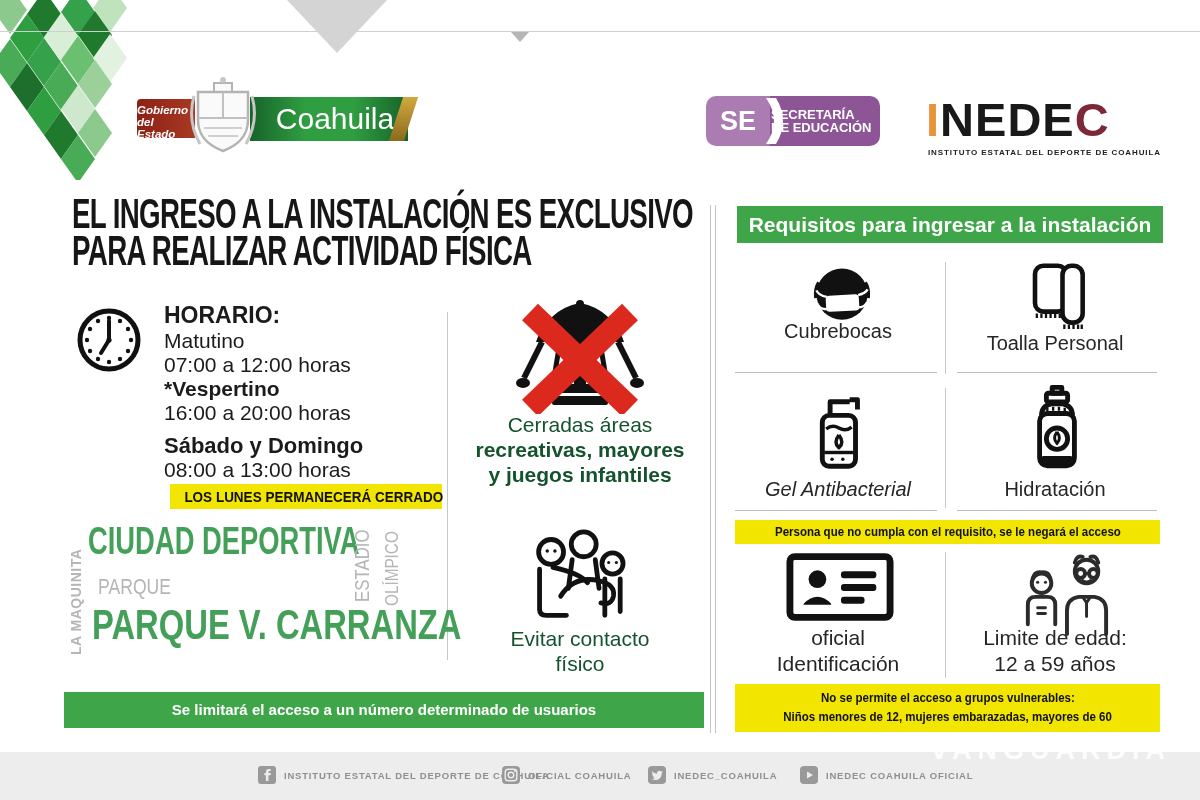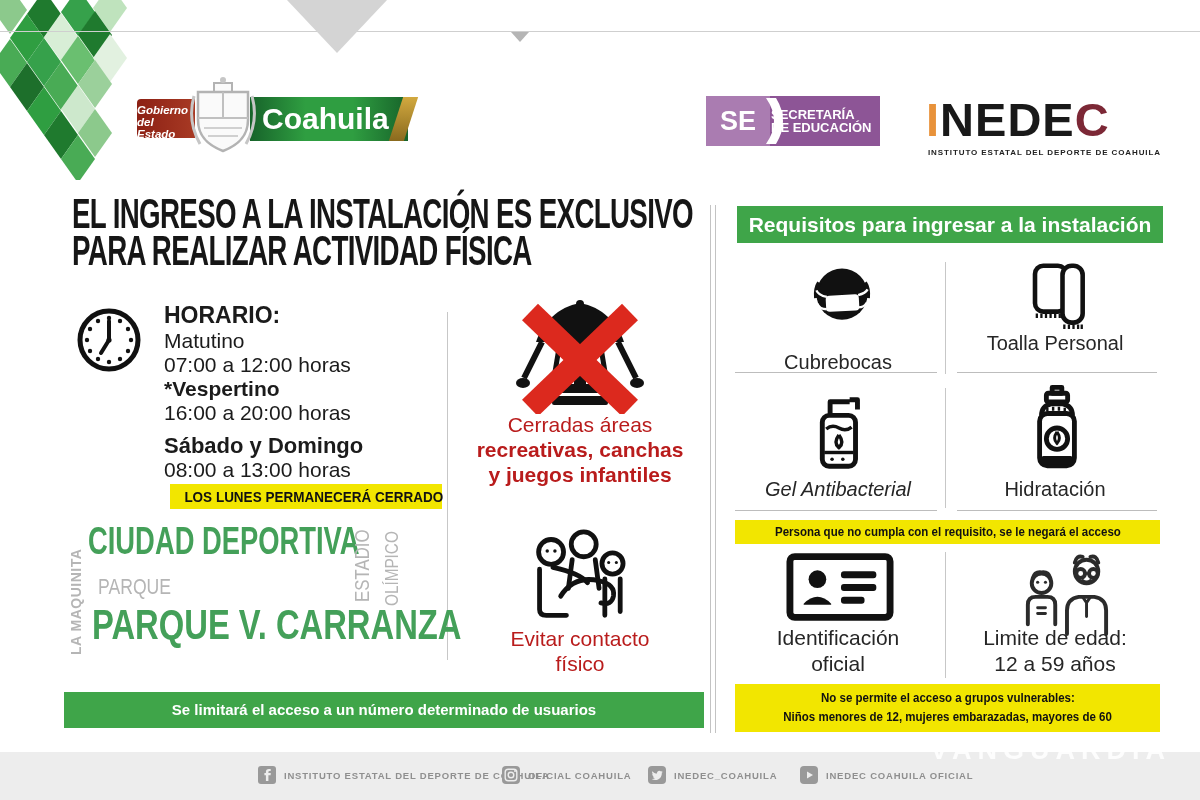--- a/index.html
+++ b/index.html
@@ -6,24 +6,24 @@
   #poster{position:relative;width:1200px;height:800px;background:#fff;overflow:hidden;
           font-family:"Liberation Sans",sans-serif;color:#1e1e1e;}
   .abs{position:absolute;}
   .cond{display:inline-block;white-space:nowrap;transform-origin:0 50%;}
   .condc{display:inline-block;white-space:nowrap;transform-origin:50% 50%;}
 
   
   .gob-box{background:linear-gradient(90deg,#8c2014,#a83a24);color:#fff;font-style:italic;
            font-weight:700;border-radius:4px 0 0 4px;line-height:1.05;}
   .coa-box{background:linear-gradient(90deg,#17632a,#2f9e41 35%,#2f9e41 65%,#17632a);
-           color:#fff;font-weight:700;display:flex;align-items:center;}
+           color:#fff;font-weight:400;display:flex;align-items:center;justify-content:center;}
   .gold{background:linear-gradient(180deg,#d2a93f,#8a6a1e);transform:skewX(-18deg);}
   .dep-gray{color:#9a9a9a;font-weight:700;}
-  .se-box{display:flex;border-radius:0;overflow:hidden;}
+  .se-box{display:flex;border-radius:10px;overflow:hidden;}
   .se-left{width:64px;background:#aa7cb1;color:#fff;font-weight:700;font-size:27px;
            display:flex;align-items:center;justify-content:center;}
   .se-right{flex:1;background:#8d5596;color:#fff;font-weight:700;font-size:13px;line-height:13px;
             display:flex;flex-direction:column;justify-content:center;padding-left:1px;}
   .inedec-letters span{font-size:47px;font-weight:800;letter-spacing:1px;}
 
   
   .green-banner{background:#3fa549;color:#fff;font-weight:700;text-align:center;}
   .yellow-banner{background:#f2e600;color:#111;font-weight:700;text-align:center;}
 
@@ -37,21 +37,21 @@
   
   .vline{background:#c7c7c7;width:1px;}
   .vline2{width:4px;border-left:1px solid #c3c3c3;border-right:1px solid #c3c3c3;}
   .hline{background:#bdbdbd;height:1px;}
 
   
   .wc-green{color:#44a059;font-weight:700;}
   .wc-gray{color:#b5b5b5;font-weight:400;}
   .rot{transform-origin:0 0;transform:rotate(-90deg);white-space:nowrap;}
 
-  .centertxt{text-align:center;font-size:21px;line-height:25px;color:#b91c1c;}
+  .centertxt{text-align:center;font-size:21px;line-height:25px;color:#14532d;}
   .req-label{font-size:20px;color:#262626;text-align:center;}
   .footer-bar{background:#ededed;}
   .soc{display:flex;align-items:center;gap:8px;color:#8f8f8f;font-size:9.5px;font-weight:700;letter-spacing:.8px;}
   .watermark{color:rgba(255,255,255,.85);font-size:27px;font-weight:700;letter-spacing:6px;}
 </style>
 </head>
 <body>
 
 <div id="poster">
 
@@ -197,21 +197,21 @@
     <rect x="62" y="44" width="12" height="42" fill="#111"></rect>
     <rect x="50" y="86" width="36" height="9" fill="#111"></rect>
     <rect x="40" y="98" width="56" height="9" rx="2" fill="#111"></rect>
     <g>
       <line x1="18" y1="14" x2="118" y2="110" stroke="#dc291e" stroke-width="23"></line>
       <line x1="118" y1="14" x2="18" y2="110" stroke="#dc291e" stroke-width="23"></line>
     </g>
   </svg>
   <div class="abs centertxt" style="left:470px;top:412px;width:220px;">
     <div>Cerradas áreas</div>
-    <div style="font-weight:700;">recreativas, canchas</div>
+    <div style="font-weight:700;">recreativas, mayores</div>
     <div style="font-weight:700;">y juegos infantiles</div>
   </div>
 
   <svg class="abs" style="left:522px;top:527px;" width="110" height="96" viewBox="0 0 110 100">
     <g fill="none" stroke="#111" stroke-width="5" stroke-linecap="round" stroke-linejoin="round">
       <circle cx="28" cy="26" r="13"></circle>
       <circle cx="62" cy="18" r="13"></circle>
       <circle cx="92" cy="38" r="11"></circle>
       <path d="M16,44 V86 Q16,92 23,92 H44"></path>
       <path d="M30,42 Q58,48 66,58"></path>
@@ -235,21 +235,21 @@
     <span>Se limitará el acceso a un número determinado de usuarios</span>
   </div>
 
   <svg class="abs" style="left:806px;top:260px;" width="72" height="72" viewBox="0 0 76 76">
     <circle cx="38" cy="36" r="27" fill="#111"></circle>
     <path d="M11,40 Q10,30 14,24" stroke="#111" stroke-width="5" fill="none"></path>
     <path d="M65,40 Q66,30 62,24" stroke="#111" stroke-width="5" fill="none"></path>
     <rect x="21" y="37" width="35" height="17" rx="4" fill="#fff" transform="rotate(-3 38 45)"></rect>
     <path d="M22,39 Q13,37 11,32 M22,52 Q14,52 12,46 M55,37 Q63,35 65,31 M55,50 Q62,50 64,45" stroke="#fff" stroke-width="2.5" fill="none"></path>
   </svg>
-  <div class="abs req-label" style="left:735px;top:351px;width:206px;">
+  <div class="abs req-label" style="left:735px;top:320px;width:206px;">
     <span>Cubrebocas</span>
   </div>
   <svg class="abs" style="left:1024px;top:258px;" width="66" height="76" viewBox="0 0 72 82">
     <g fill="none" stroke="#111" stroke-width="5">
       <rect x="12" y="8" width="34" height="50" rx="9"></rect>
       <rect x="42" y="8" width="22" height="62" rx="10" fill="#fff"></rect>
       <path d="M14,60 v5 M19,60 v5 M24,60 v5 M29,60 v5 M34,60 v5 M39,60 v5" stroke-width="2.5"></path>
       <path d="M44,72 v5 M49,72 v5 M54,72 v5 M59,72 v5 M63,72 v5" stroke-width="2.5"></path>
     </g>
   </svg>
@@ -299,22 +299,22 @@
 
   <svg class="abs" style="left:786px;top:552px;" width="108" height="70" viewBox="0 0 110 70">
     <rect x="4" y="4" width="102" height="62" rx="5" fill="none" stroke="#111" stroke-width="7"></rect>
     <circle cx="32" cy="27" r="9" fill="#111"></circle>
     <path d="M18,52 Q32,38 46,52 L46,53 H18 Z" fill="#111"></path>
     <rect x="56" y="19" width="36" height="7" rx="3" fill="#111"></rect>
     <rect x="56" y="32" width="36" height="7" rx="3" fill="#111"></rect>
     <rect x="56" y="45" width="24" height="7" rx="3" fill="#111"></rect>
   </svg>
   <div class="abs req-label" style="left:735px;top:625px;width:206px;font-size:21px;line-height:26px;">
+    <div>oficial</div>
     <div>Identificación</div>
-    <div>oficial</div>
   </div>
   <svg class="abs" style="left:1012px;top:548px;" width="108" height="90" viewBox="0 0 110 92">
     <g fill="none" stroke="#2b2b2b" stroke-width="4" stroke-linecap="round" stroke-linejoin="round">
       <circle cx="30" cy="36" r="10"></circle>
       <path d="M21,31 Q23,24 30,25 Q37,24 39,31"></path>
       <path d="M16,78 V58 Q16,50 24,50 H36 Q44,50 44,58 V78"></path>
       <path d="M26,61 H34 M26,67 H34" stroke-width="3"></path>
       <circle cx="76" cy="24" r="12"></circle>
       <circle cx="70" cy="26" r="4.5"></circle>
         <circle cx="83" cy="26" r="4.5"></circle>

